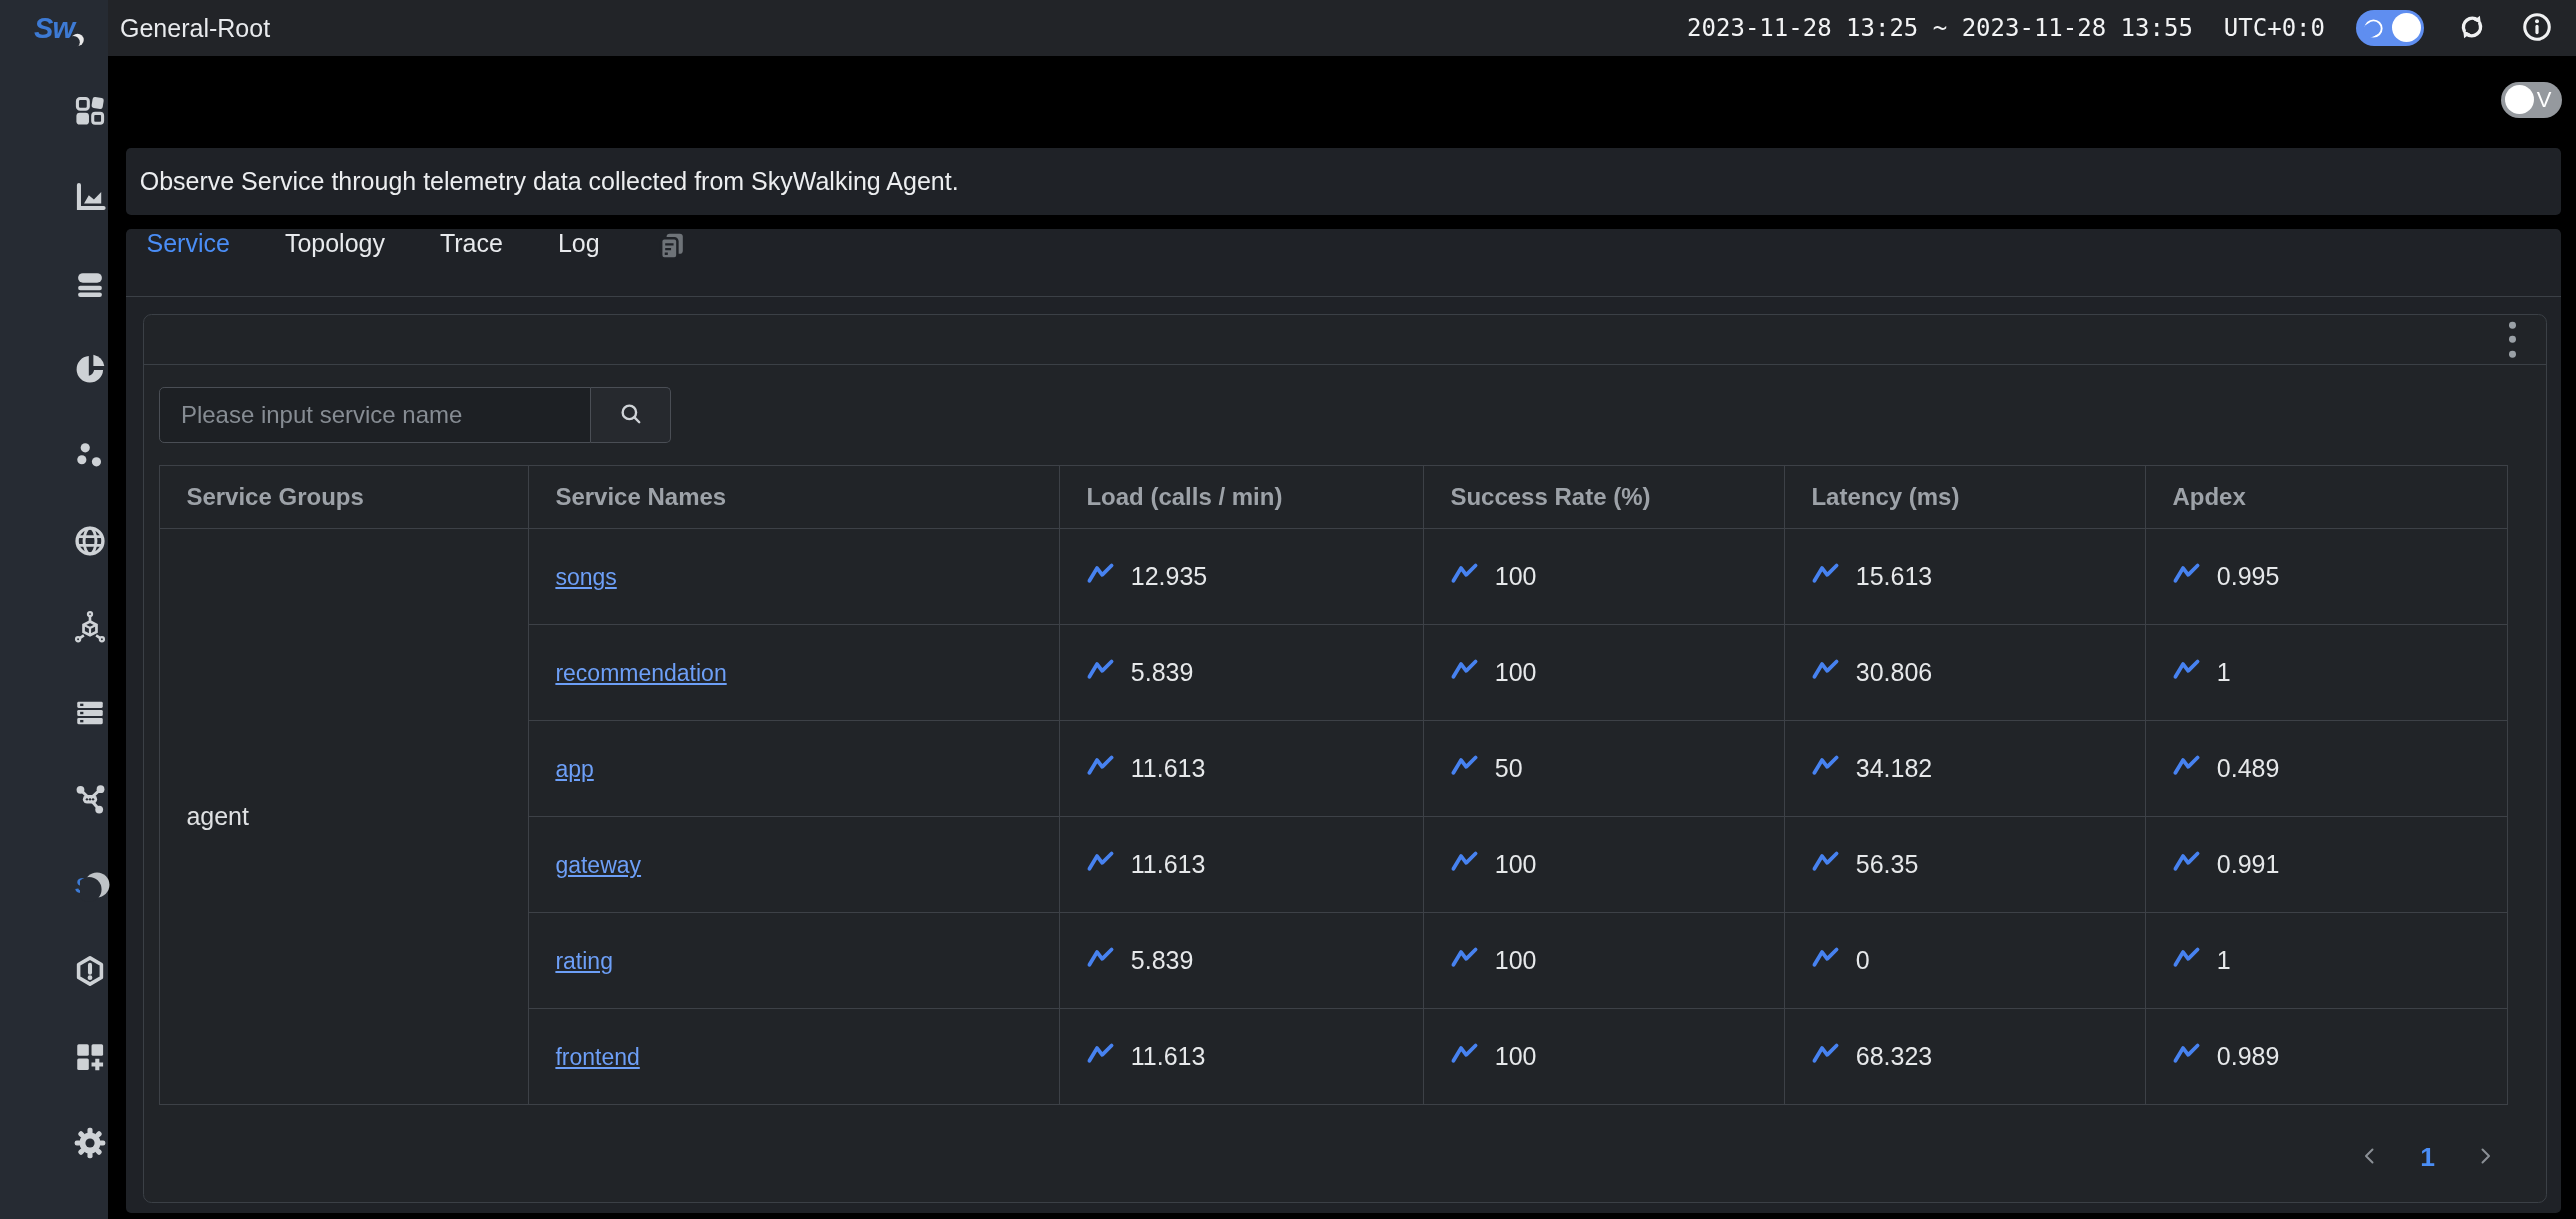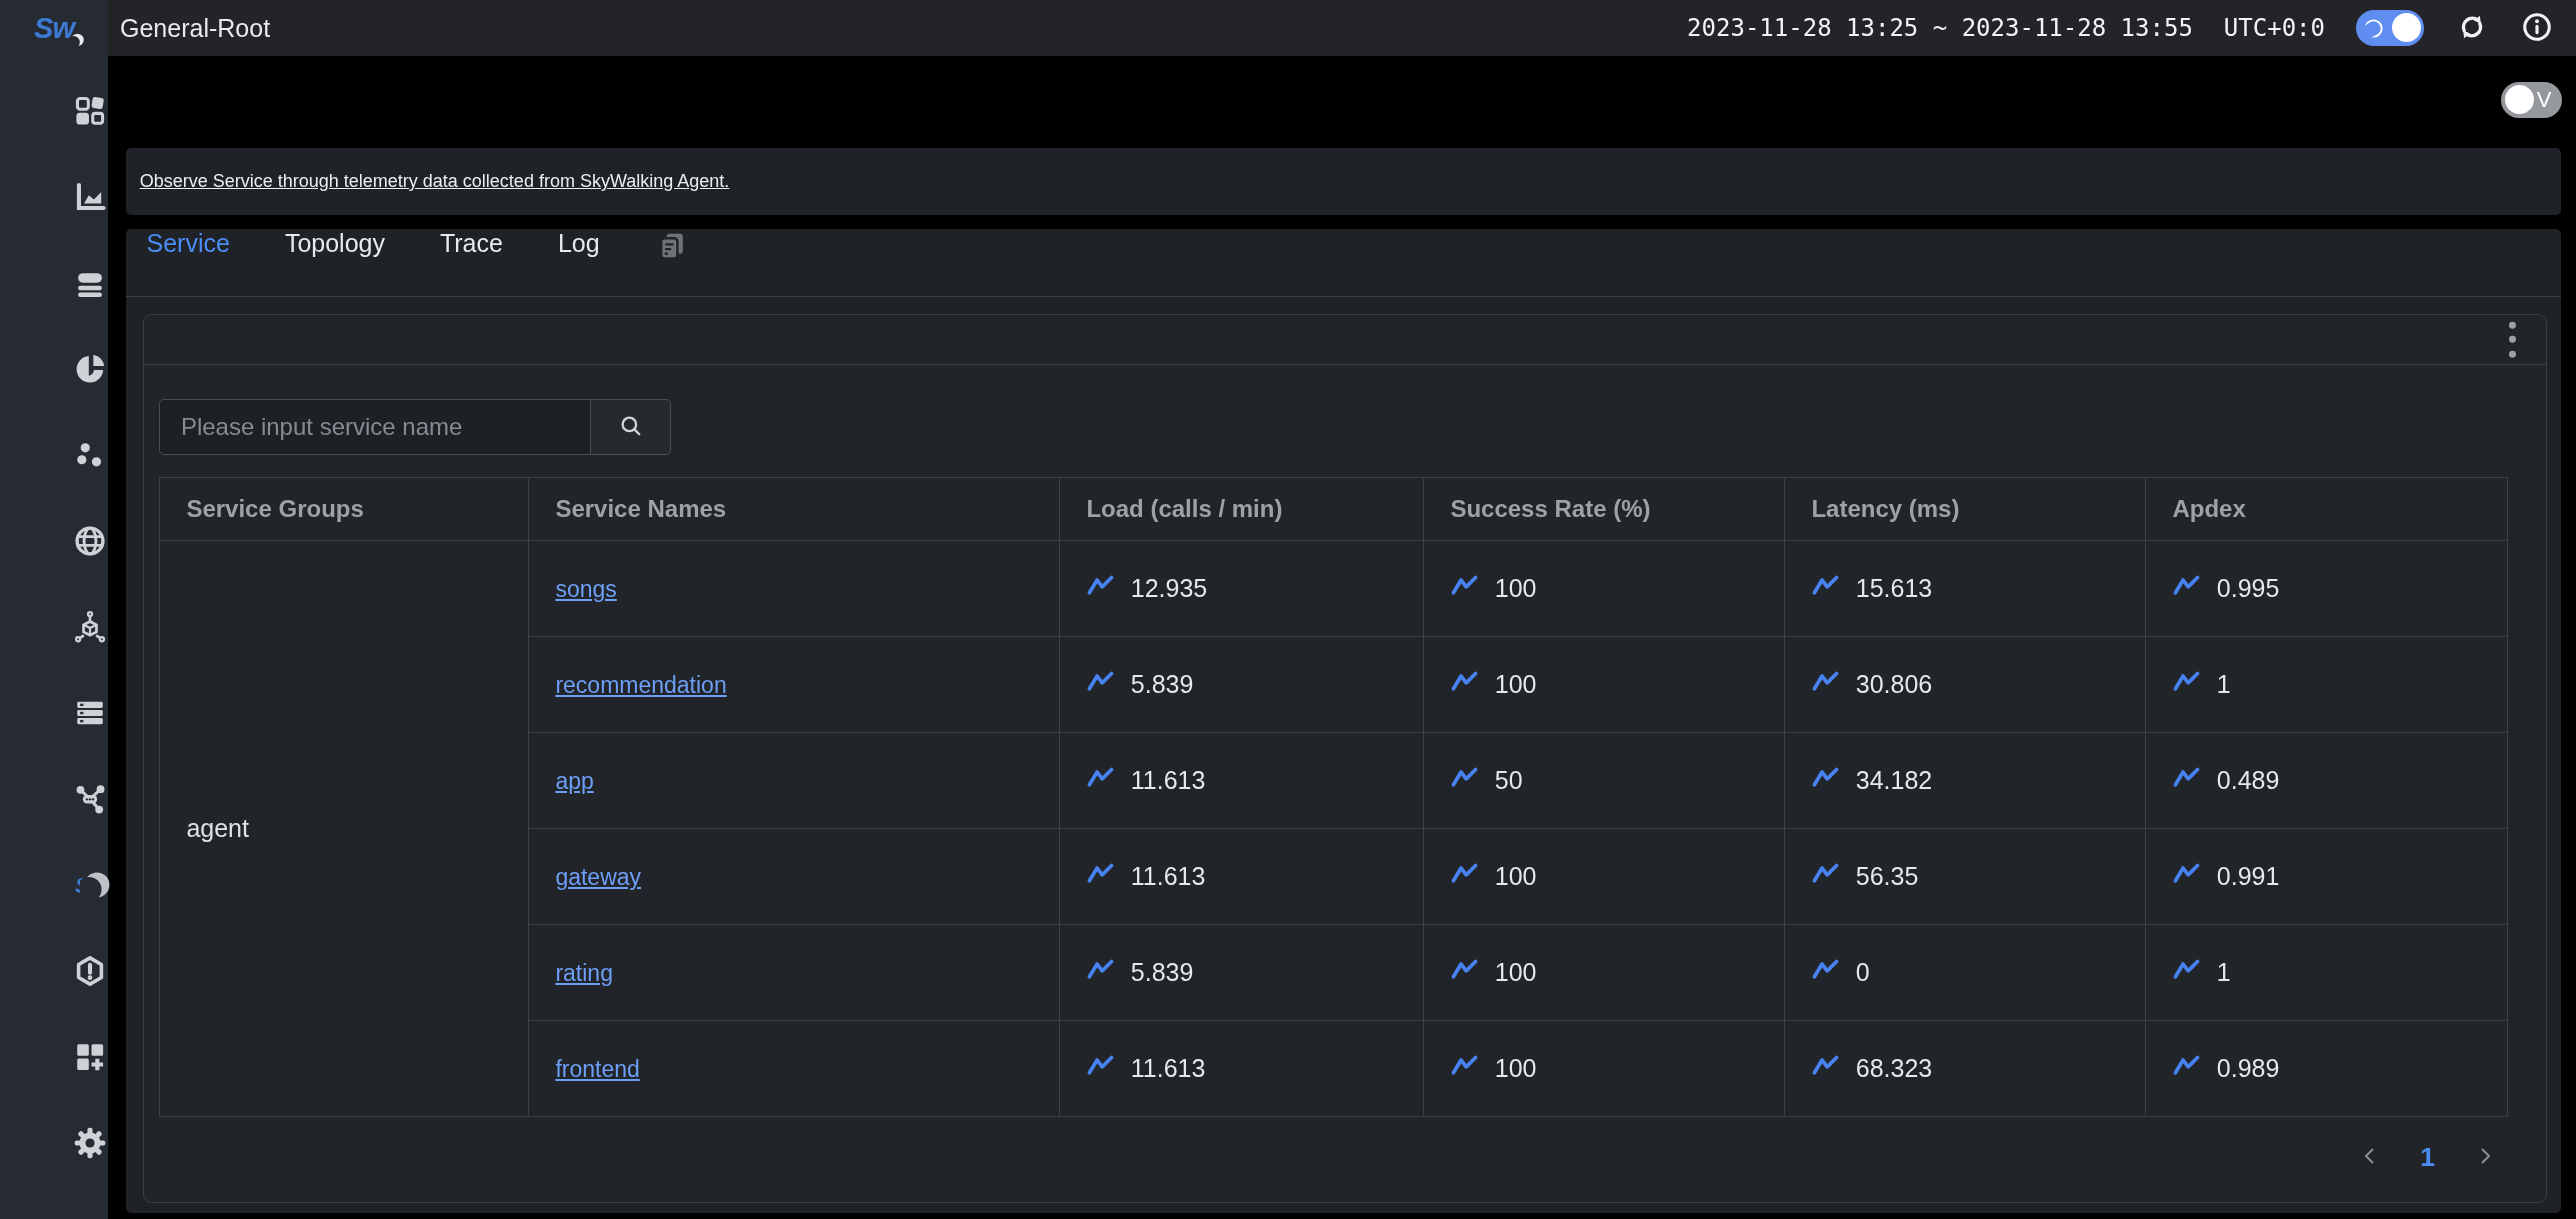--- a/index.html
+++ b/index.html
@@ -32,36 +32,36 @@
   .moon-toggle svg { position:absolute; left:6px; top:6.8px; }
   .icon-btn { width:34px; height:34px; display:flex; align-items:center; justify-content:center; cursor:pointer; }
   
   .v-toggle { position:absolute; top:82px; right:13.7px; width:61px; height:36px; border-radius:18px;
               background:#95999e; cursor:pointer; z-index:3; }
   .v-toggle .knob { position:absolute; left:3.4px; top:3.4px; width:29px; height:29px; border-radius:50%; background:#fff; }
   .v-toggle .v-label { position:absolute; right:11px; top:5.1px; font-size:22px; color:#fff; }
   
   .banner { position:absolute; left:126px; right:15.4px; top:148px; height:67px; background:#1f2227;
             border-radius:5.1px; display:flex; align-items:center; padding:0 13.7px; }
-  .banner-text { font-size:18px; color:#eceef0;text-decoration:underline; }
+  .banner-text { font-size:25px; color:#eceef0; }
   
   .main-panel { position:absolute; left:126px; right:15.4px; top:229px; bottom:6.8px; background:#1f2227; border-radius:5.1px; }
   .tabs-row { height:68px; display:flex; align-items:flex-start; padding:0 20.5px; border-bottom:0.9px solid #3b4046; }
   .tab { font-size:25px; margin-right:55px; color:#e8eaed; cursor:pointer; }
   .tab.active { color:#4a8df5; }
   .tab-doc-btn { cursor:pointer; display:flex; align-items:center; }
   
   .card { position:absolute; left:17px; right:13.7px; top:85px; bottom:10.2px; border:0.9px solid #3b4046;
           border-radius:8.5px; background:#212428; }
   .card-header { height:50px; border-bottom:0.9px solid #3b4046; position:relative; }
   .kebab { position:absolute; right:27px; top:50%; transform:translateY(-50%); display:flex; flex-direction:column; gap:7.7px; cursor:pointer; padding:3.4px; }
   .kebab .dot { width:6.8px; height:6.8px; border-radius:50%; background:#9aa0a6; }
   .card-body { position:relative; height:calc(100% - 50px); padding:22px 17px 0 15.4px; }
   
-  .search-group { display:flex; height:56px; width:512px; margin-bottom:22px;margin-top:12px; }
+  .search-group { display:flex; height:56px; width:512px; margin-bottom:22px; }
   .search-input { flex:1; background:#1d2024; border:0.9px solid #4a4e55; border-right:0.9px solid #4a4e55;
                   border-radius:5.1px 0 0 5.1px; color:#e8eaed; font-size:24px; padding:0 20.5px; outline:none;
                   font-family:"Liberation Sans", sans-serif; min-width:0; }
   .search-input::placeholder { color:#868c93; }
   .search-btn { width:80px; border:0.9px solid #4a4e55; border-left:none; border-radius:0 5.1px 5.1px 0;
                 background:#26292e; display:flex; align-items:center; justify-content:center; cursor:pointer; }
   
   table.services { width:2349px; border-collapse:collapse; table-layout:fixed; }
   .services th, .services td { border:0.9px solid #3d4147; }
   .services th { height:63px; text-align:left; padding-left:26px; font-size:24px; color:#9da2a8; font-weight:bold; }

